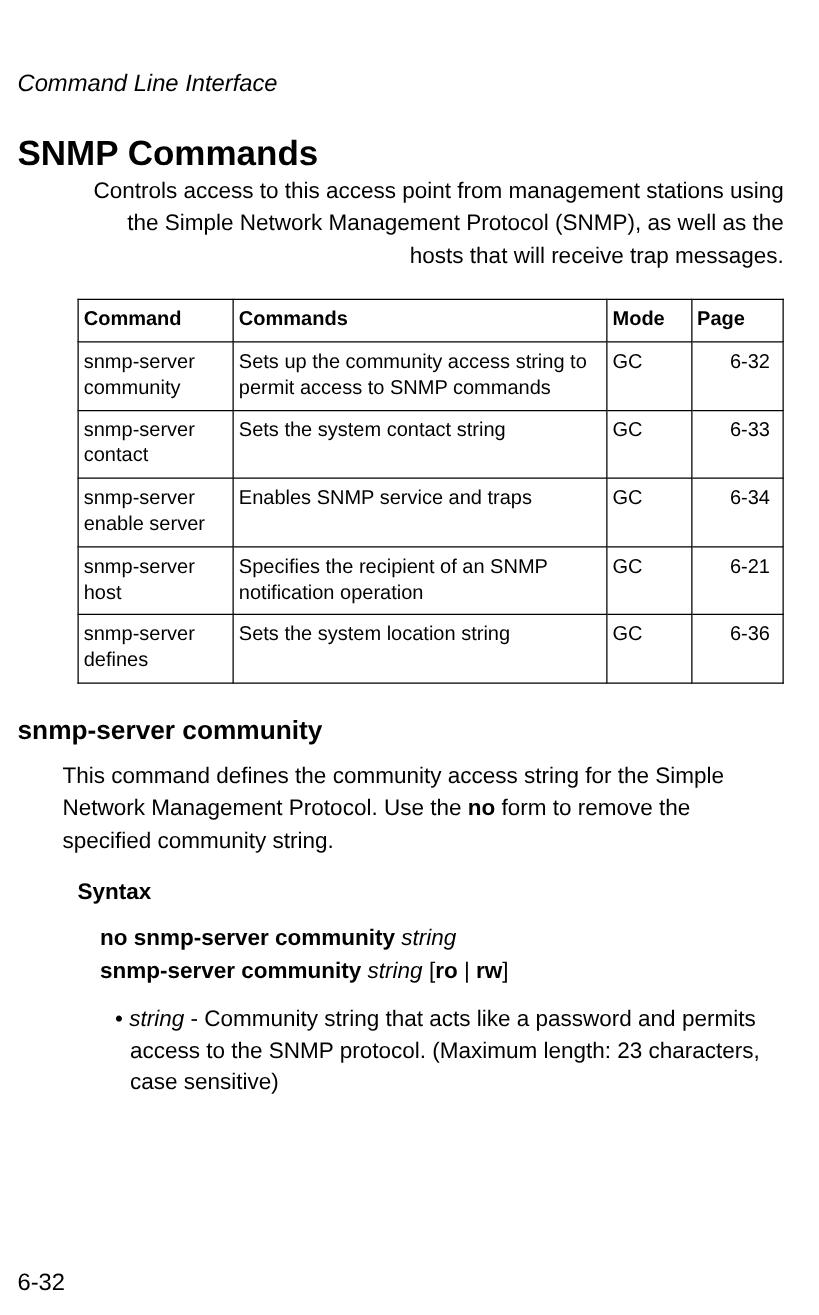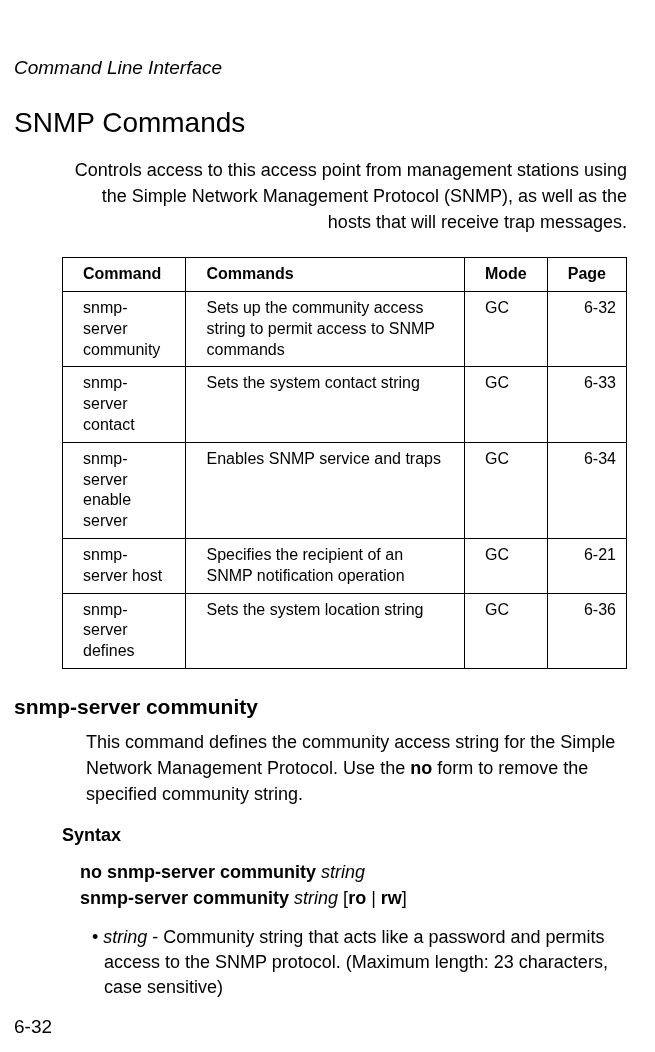--- a/index.html
+++ b/index.html
@@ -17,41 +17,40 @@
       position: relative;
     }
     .page-header {
       font-style: italic;
       font-size: 19px;
       margin-bottom: 28px;
       margin-top: 43px;
     }
     .main-heading {
       font-size: 28px;
-      font-weight: normal;
-      margin-bottom: 18px;
+      font-weight: bold;
     }
     .intro-text {
       font-size: 18px;
       line-height: 1.45;
       margin-left: 48px;
       margin-bottom: 22px;
       text-align: right;
     }
     .cmd-table {
       border-collapse: collapse;
       margin-left: 48px;
       width: calc(100% - 48px);
       font-size: 16px;
       margin-bottom: 26px;
     }
     .cmd-table th,
     .cmd-table td {
       border: 1px solid #000;
-      padding: 6px 20px;
+      padding: 6px 4px;
       text-align: left;
       vertical-align: top;
       line-height: 1.3;
     }
     .cmd-table th {
       font-weight: bold;
       background: #fff;
     }
     .cmd-table td.col-page {
       text-align: right;
@@ -65,21 +64,21 @@
     .cmd-table .col-mode-h { width: 12%; }
     .cmd-table .col-page-h { width: 13%; }
     .sub-heading {
       font-size: 21px;
       font-weight: bold;
       margin-bottom: 10px;
     }
     .sub-desc {
       font-size: 18px;
       line-height: 1.45;
-      margin-left: 72px;
+      margin-left: 36px;
       margin-bottom: 18px;
     }
     .syntax-heading {
       font-size: 18px;
       font-weight: bold;
       margin-left: 48px;
       margin-bottom: 14px;
     }
     .syntax-block {
       font-size: 18px;

